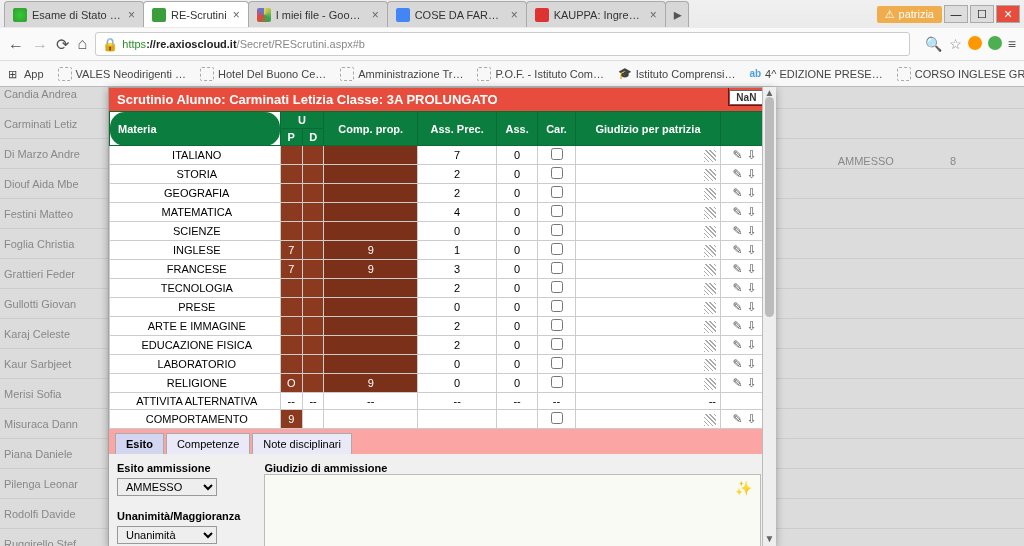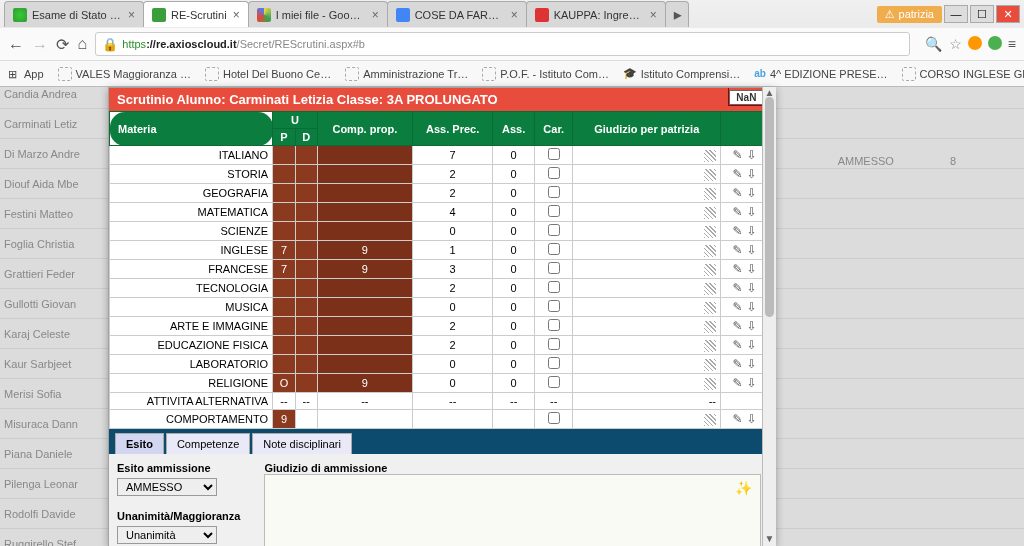--- a/index.html
+++ b/index.html
@@ -48,29 +48,29 @@
     .scrutinio-header { background: #e74c3c; color: #fff; padding: 4px 8px; font-weight: bold; font-size: 13px; display: flex; align-items: center; }
     .media-box { position: absolute; right: 4px; top: -12px; background: #e74c3c; color:#fff; font-size: 10px; text-align:center; border: 1px solid #900; }
     .media-label { padding: 1px 4px; }
     .nan-box { background: #fff; color: #333; border: 1px solid #666; padding: 1px 4px; font-weight: bold; }
     .head-rel { position: relative; }
 
     table.scrutinio { width: 100%; border-collapse: collapse; font-size: 11px; }
     table.scrutinio thead th { background: #0b7d3e; color: #fff; border: 1px solid #0a6b35; padding: 2px 4px; font-weight: bold; text-align: center; }
     table.scrutinio thead th.left { text-align: left; padding-left: 8px; border-radius: 15px; }
     table.scrutinio tbody td { border: 1px solid #ccc; padding: 2px 4px; text-align: center; height: 16px; }
-    table.scrutinio tbody td.left { text-align: right; padding-left: 0; }
+    table.scrutinio tbody td.left { text-align: center; padding-left: 8px; }
     .brown { background: #8b3a1f; color: #fff; }
     .brown-dark { background: #7a3019; color: #fff; }
     .giudizio-cell { text-align: right !important; padding-right: 8px; background: #fff; position: relative; }
     .hatch { display: inline-block; width: 12px; height: 12px; background: repeating-linear-gradient(45deg, #aaa 0 1px, transparent 1px 3px); margin-left: 4px; vertical-align: middle; }
     .act-icons { display: inline-flex; gap: 4px; align-items: center; }
     .pencil-icon, .arrow-icon { font-size: 12px; color: #555; cursor: pointer; }
 
-    .tabs { display: flex; gap: 2px; padding: 4px 6px 0 6px; background: #0c4a6e; }
+    .tabs { display: flex; gap: 2px; padding: 4px 6px 0 6px; background: #fca5a5; }
     .tab-btn { background: #e9e9f8; border: 1px solid #aaa; border-bottom: none; padding: 4px 10px; font-size: 11px; cursor: pointer; }
     .tab-btn.active { background: #d2d6f0; font-weight: bold; }
 
     .esito-panel { background: #f0f0f0; padding: 8px; display: flex; gap: 24px; }
     .esito-left { display: flex; flex-direction: column; gap: 4px; }
     .field-label { font-weight: bold; font-size: 11px; }
     select.sel { background: #eee; border: 1px solid #999; font-size: 11px; padding: 1px 4px; width: 100px; }
     .giudizio-box { flex: 1; position: relative; }
     textarea.ga { width: 100%; height: 96px; background: #fafaf5; border: 1px solid #bbb; resize: none; font-family: inherit; font-size: 11px; padding: 4px; }
     .wand { position: absolute; right: 8px; top: 18px; font-size: 14px; color: #866; cursor: pointer; }
@@ -142,21 +142,21 @@
       <span style="color:#555">≡</span>
     </div>
   </div>
   <div class="bookmark-bar">
     <span class="bm-item">
         <span style="display:inline-block;width:12px;height:12px">⊞</span>
         <span>App</span>
       </span>
     <span class="bm-item">
         <span class="bm-icon"></span>
-        <span>VALES Maggioranza …</span>
+        <span>VALES Neodirigenti …</span>
       </span>
     <span class="bm-item">
         <span class="bm-icon"></span>
         <span>Hotel Del Buono Ce…</span>
       </span>
     <span class="bm-item">
         <span class="bm-icon"></span>
         <span>Amministrazione Tr…</span>
       </span>
     <span class="bm-item">
@@ -378,21 +378,21 @@
               <td>2</td>
               <td>0</td>
               <td><input type="checkbox" class="cb" style=""></td>
               <td class="giudizio-cell"><span class="hatch"></span></td>
               <td><span class="act-icons">
                   <span class="pencil-icon">✎</span>
                   <span class="arrow-icon">⇩</span>
                 </span></td>
             </tr>
             <tr>
-              <td class="left">MUSICA</td>
+              <td class="left">PRESE</td>
               <td class="brown"></td>
               <td class="brown"></td>
               <td class="brown-dark"></td>
               <td>0</td>
               <td>0</td>
               <td><input type="checkbox" class="cb" style=""></td>
               <td class="giudizio-cell"><span class="hatch"></span></td>
               <td><span class="act-icons">
                   <span class="pencil-icon">✎</span>
                   <span class="arrow-icon">⇩</span>

